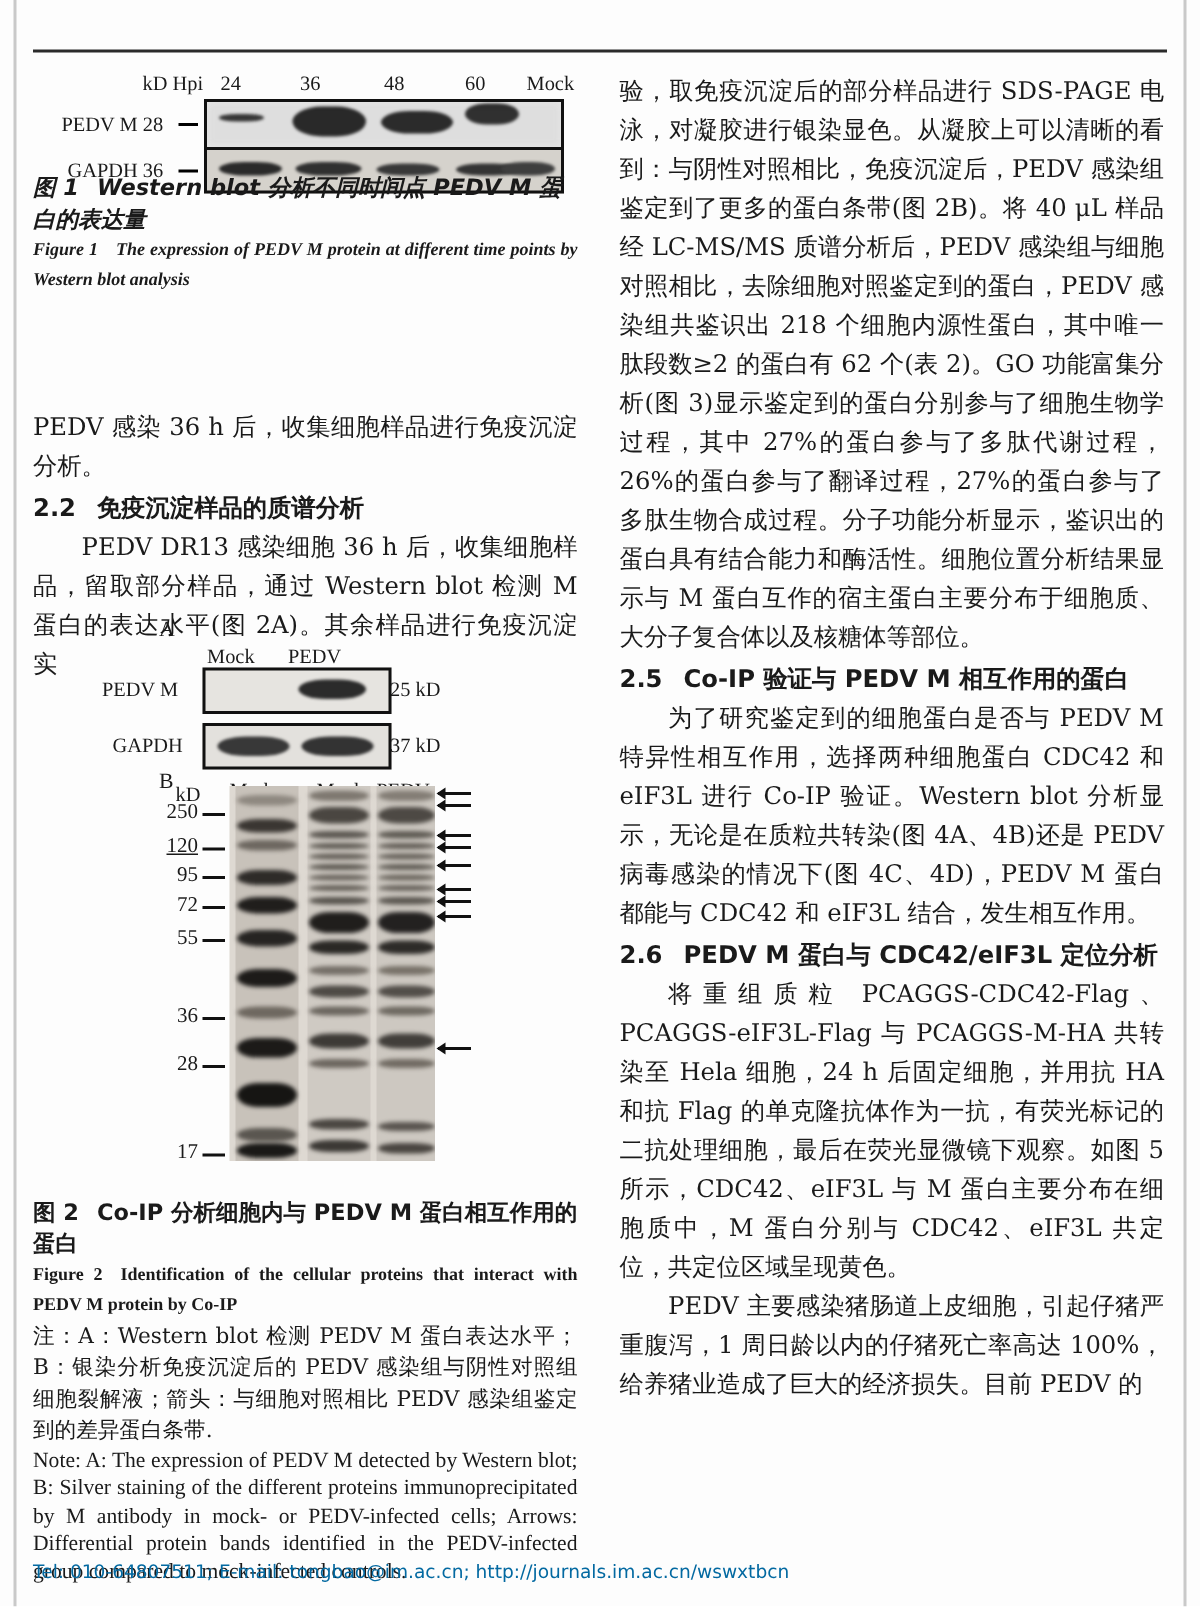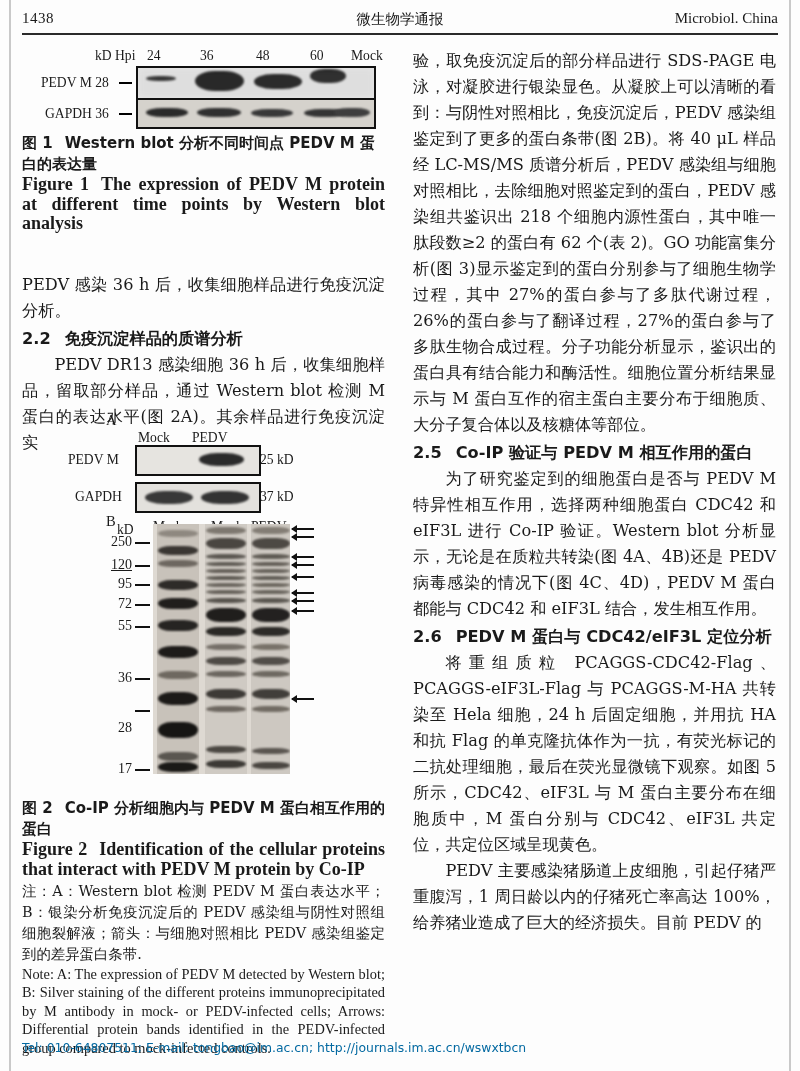--- a/index.html
+++ b/index.html
@@ -95,21 +95,21 @@
     font-weight: bold;
     font-family: "DejaVu Sans", "Liberation Sans", sans-serif;
     font-size: 15px;
     line-height: 21px;
     display: block;
   }
   .figcap .cn .lbl { margin-right: 12px; }
   .figcap .en {
     font-weight: bold;
     font-family: "Liberation Serif", serif;
-    font-size: 18px;
+    font-size: 12px;
     line-height: 19.5px;
     display: block;
     text-align: justify;
   }
   .figcap .en .lbl { margin-right: 12px; }
   .notecn {
     font-size: 14.4px;
     line-height: 21px;
     text-align: justify;
     font-family: "DejaVu Serif", serif;
@@ -230,25 +230,20 @@
   }
 </style>
 </head>
 <body>
 
 <div class="page">
 
   <div class="frame-l"></div>
   <div class="frame-r"></div>
 
-  <div class="runhead">
-    <span class="folio">1438</span>
-    <span class="ctitle">微生物学通报</span>
-    <span class="etitle">Microbiol. China</span>
-  </div>
   <div class="rule"></div>
 
   <div class="fig1">
     <div class="hdrow">
       <span style="left:73px">kD Hpi</span>
       <span style="left:125px">24</span>
       <span style="left:178px">36</span>
       <span style="left:234px">48</span>
       <span style="left:288px">60</span>
       <span style="left:329px">Mock</span>
@@ -268,21 +263,21 @@
     <div class="tick" style="left:97px; top:65px;"></div>
     <div class="blotbox" style="left:114px; top:50px; width:236px; height:27px; background:#d5d2cc;">
       <div class="band" style="left:8px;  top:8px;  width:42px; height:9px; background:#2a2a2a;"></div>
       <div class="band" style="left:59px; top:8px;  width:44px; height:9px; background:#303030;"></div>
       <div class="band" style="left:113px;top:9px;  width:42px; height:8px; background:#383838;"></div>
       <div class="band" style="left:166px;top:9px;  width:42px; height:8px; background:#343434;"></div>
       <div class="band" style="left:196px;top:8px;  width:36px; height:9px; background:#3e3e3e;"></div>
     </div>
   </div>
 
-  <div class="col col-left" style="top:133px;">
+  <div class="col col-left" style="top:115px;font-style:italic;">
     <div class="figcap">
       <span class="cn"><span class="lbl">图 1</span><span>Western blot 分析不同时间点 PEDV M 蛋白的表达量</span></span>
       <span class="en"><span class="lbl">Figure 1</span><span>The expression of PEDV M protein at different time points by Western blot analysis</span></span>
     </div>
   </div>
 
   <div class="col col-left" style="top:228px;margin-top:44px;">
     <p class="body">PEDV 感染 36 h 后，收集细胞样品进行免疫沉淀分析。</p>
     <h3 class="sec"><span class="num">2.2</span><span>免疫沉淀样品的质谱分析</span></h3>
     <p class="body indent">PEDV DR13 感染细胞 36 h 后，收集细胞样品，留取部分样品，通过 Western blot 检测 M 蛋白的表达水平(图 2A)。其余样品进行免疫沉淀实</p>
@@ -376,21 +371,21 @@
     <div class="mwlab" style="left:76px;  top:145px;text-decoration:underline;">120</div>
     <div class="mwtick" style="left:113px; top:153px;"></div>
     <div class="mwlab" style="left:76px;  top:164px;">95</div>
     <div class="mwtick" style="left:113px; top:172px;"></div>
     <div class="mwlab" style="left:76px;  top:184px;">72</div>
     <div class="mwtick" style="left:113px; top:192px;"></div>
     <div class="mwlab" style="left:76px;  top:206px;">55</div>
     <div class="mwtick" style="left:113px; top:214px;"></div>
     <div class="mwlab" style="left:76px;  top:258px;">36</div>
     <div class="mwtick" style="left:113px; top:266px;"></div>
-    <div class="mwlab" style="left:76px;  top:308px;">28</div>
+    <div class="mwlab" style="left:76px;  top:290px;">28</div>
     <div class="mwtick" style="left:113px; top:298px;"></div>
     <div class="mwlab" style="left:76px;  top:349px;">17</div>
     <div class="mwtick" style="left:113px; top:357px;"></div>
 
     <div class="arrow" style="left:270px; top:116px; width:22px;"></div>
     <div class="arrow" style="left:270px; top:124px; width:22px;"></div>
     <div class="arrow" style="left:270px; top:144px; width:22px;"></div>
     <div class="arrow" style="left:270px; top:152px; width:22px;"></div>
     <div class="arrow" style="left:270px; top:164px; width:22px;"></div>
     <div class="arrow" style="left:270px; top:180px; width:22px;"></div>

